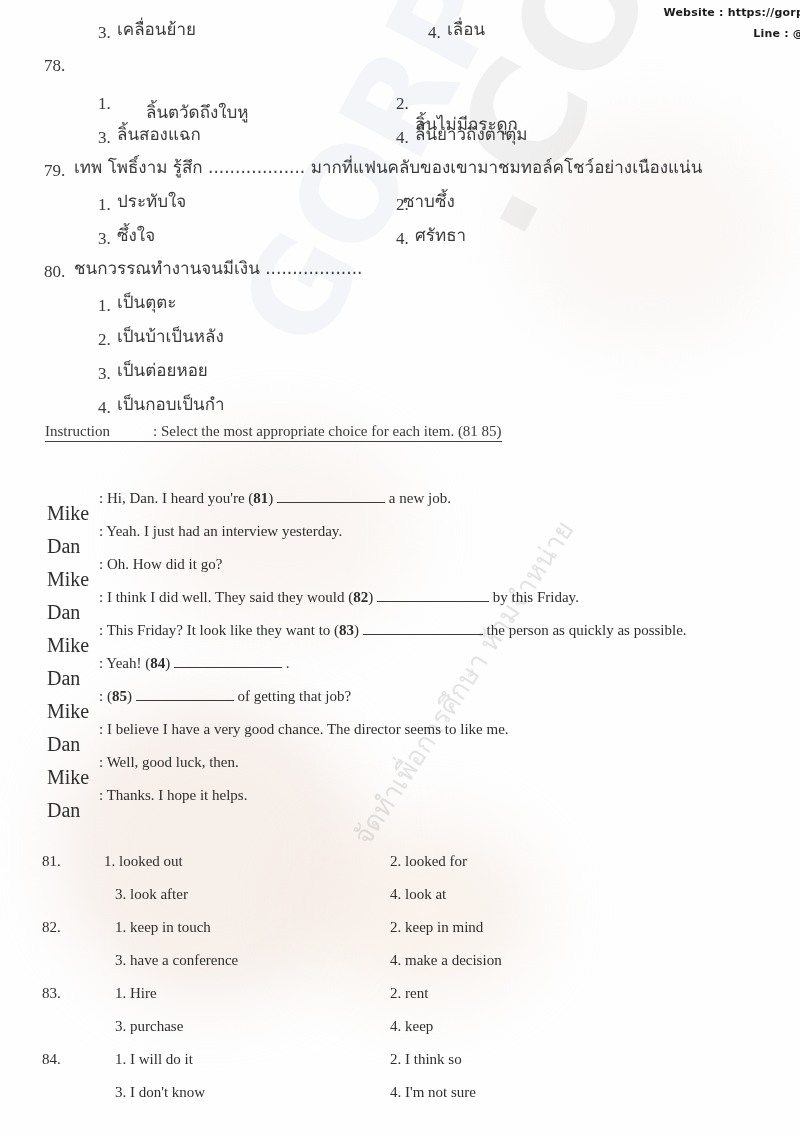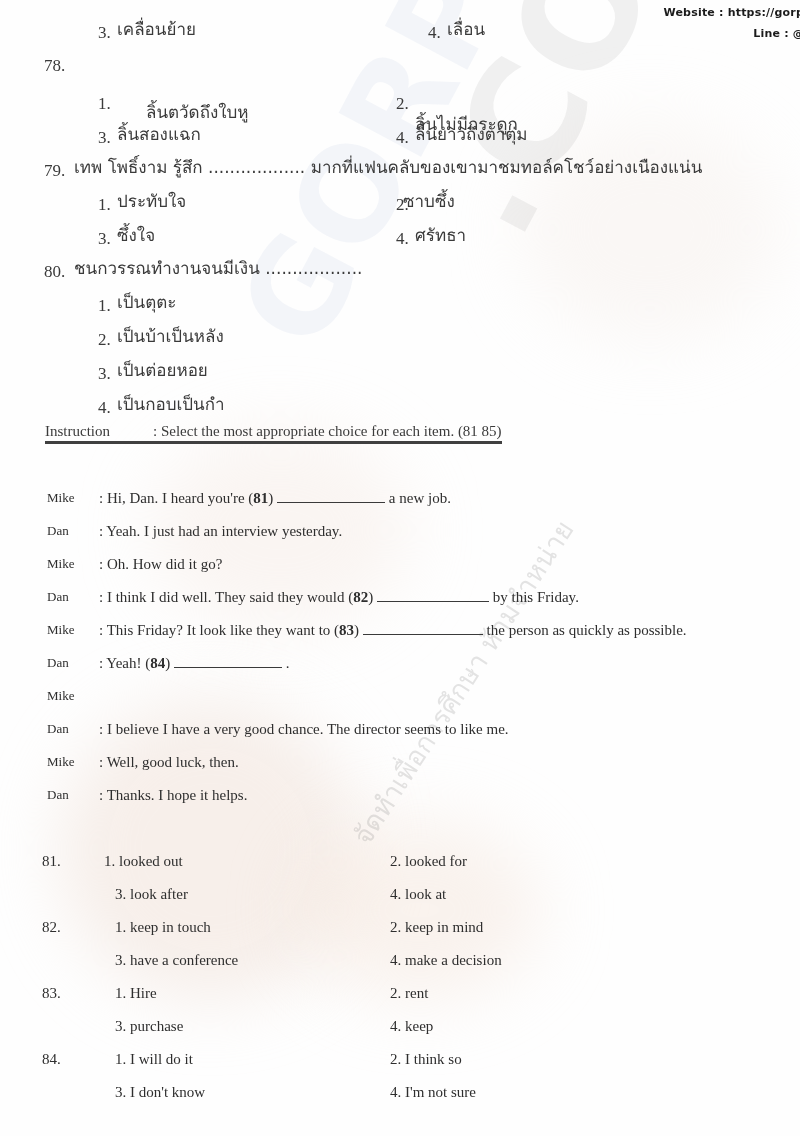--- a/index.html
+++ b/index.html
@@ -104,30 +104,31 @@
     font-family: "Liberation Serif", serif;
     font-size: 17px;
     color: #3a3a3a;
   }
 
   
   .instr {
     font-family: "Liberation Serif", serif;
     font-size: 15px;
     color: #3b3b3b;
-    border-bottom: 3px solid #404040;
+    border-bottom: 1px solid #404040;
     padding-bottom: 2px;
   }
   .instr .ins-label { display: inline-block; width: 108px; }
 
   
   .dlg-name {
     font-family: "Liberation Serif", serif;
-    font-size: 13px;
-    color: #2e2e2e;
+    font-size: 20px;
+    color: #2e2e2e;
+    margin-top: 12px;
   }
   .dlg-text {
     font-family: "Liberation Serif", serif;
     font-size: 15px;
     color: #2e2e2e;
   }
   .blank {
     display: inline-block;
     border-bottom: 1px solid #3a3a3a;
     vertical-align: baseline;
@@ -221,20 +222,21 @@
   <div class="t dlg-name" style="left:47px; top:590px;">Dan</div>
   <div class="t dlg-text" style="left:99px; top:590px;"><span>: I think I did well.  They said they would (</span><b class="qn">82</b><span>)</span> <span class="blank bk-82"></span><span> by this Friday.</span></div>
 
   <div class="t dlg-name" style="left:47px; top:623px;">Mike</div>
   <div class="t dlg-text" style="left:99px; top:623px;"><span>: This Friday?  It look like they want to (</span><b class="qn">83</b><span>)</span> <span class="blank bk-83"></span><span> the person as quickly as possible.</span></div>
 
   <div class="t dlg-name" style="left:47px; top:656px;">Dan</div>
   <div class="t dlg-text" style="left:99px; top:656px;"><span>: Yeah! (</span><b class="qn">84</b><span>)</span> <span class="blank bk-84"></span><span> .</span></div>
 
   <div class="t dlg-name" style="left:47px; top:689px;">Mike</div>
+  <div class="t dlg-text" style="left:99px; top:689px;"><span>: (</span><b class="qn">85</b><span>)</span> <span class="blank bk-85"></span><span> of getting that job?</span></div>
 
   <div class="t dlg-name" style="left:47px; top:722px;">Dan</div>
   <div class="t dlg-text" style="left:99px; top:722px;">: I believe I have a very good chance.  The director seems to like me.</div>
 
   <div class="t dlg-name" style="left:47px; top:755px;">Mike</div>
   <div class="t dlg-text" style="left:99px; top:755px;">: Well, good luck, then.</div>
 
   <div class="t dlg-name" style="left:47px; top:788px;">Dan</div>
   <div class="t dlg-text" style="left:99px; top:788px;">: Thanks.  I hope it helps.</div>
 

